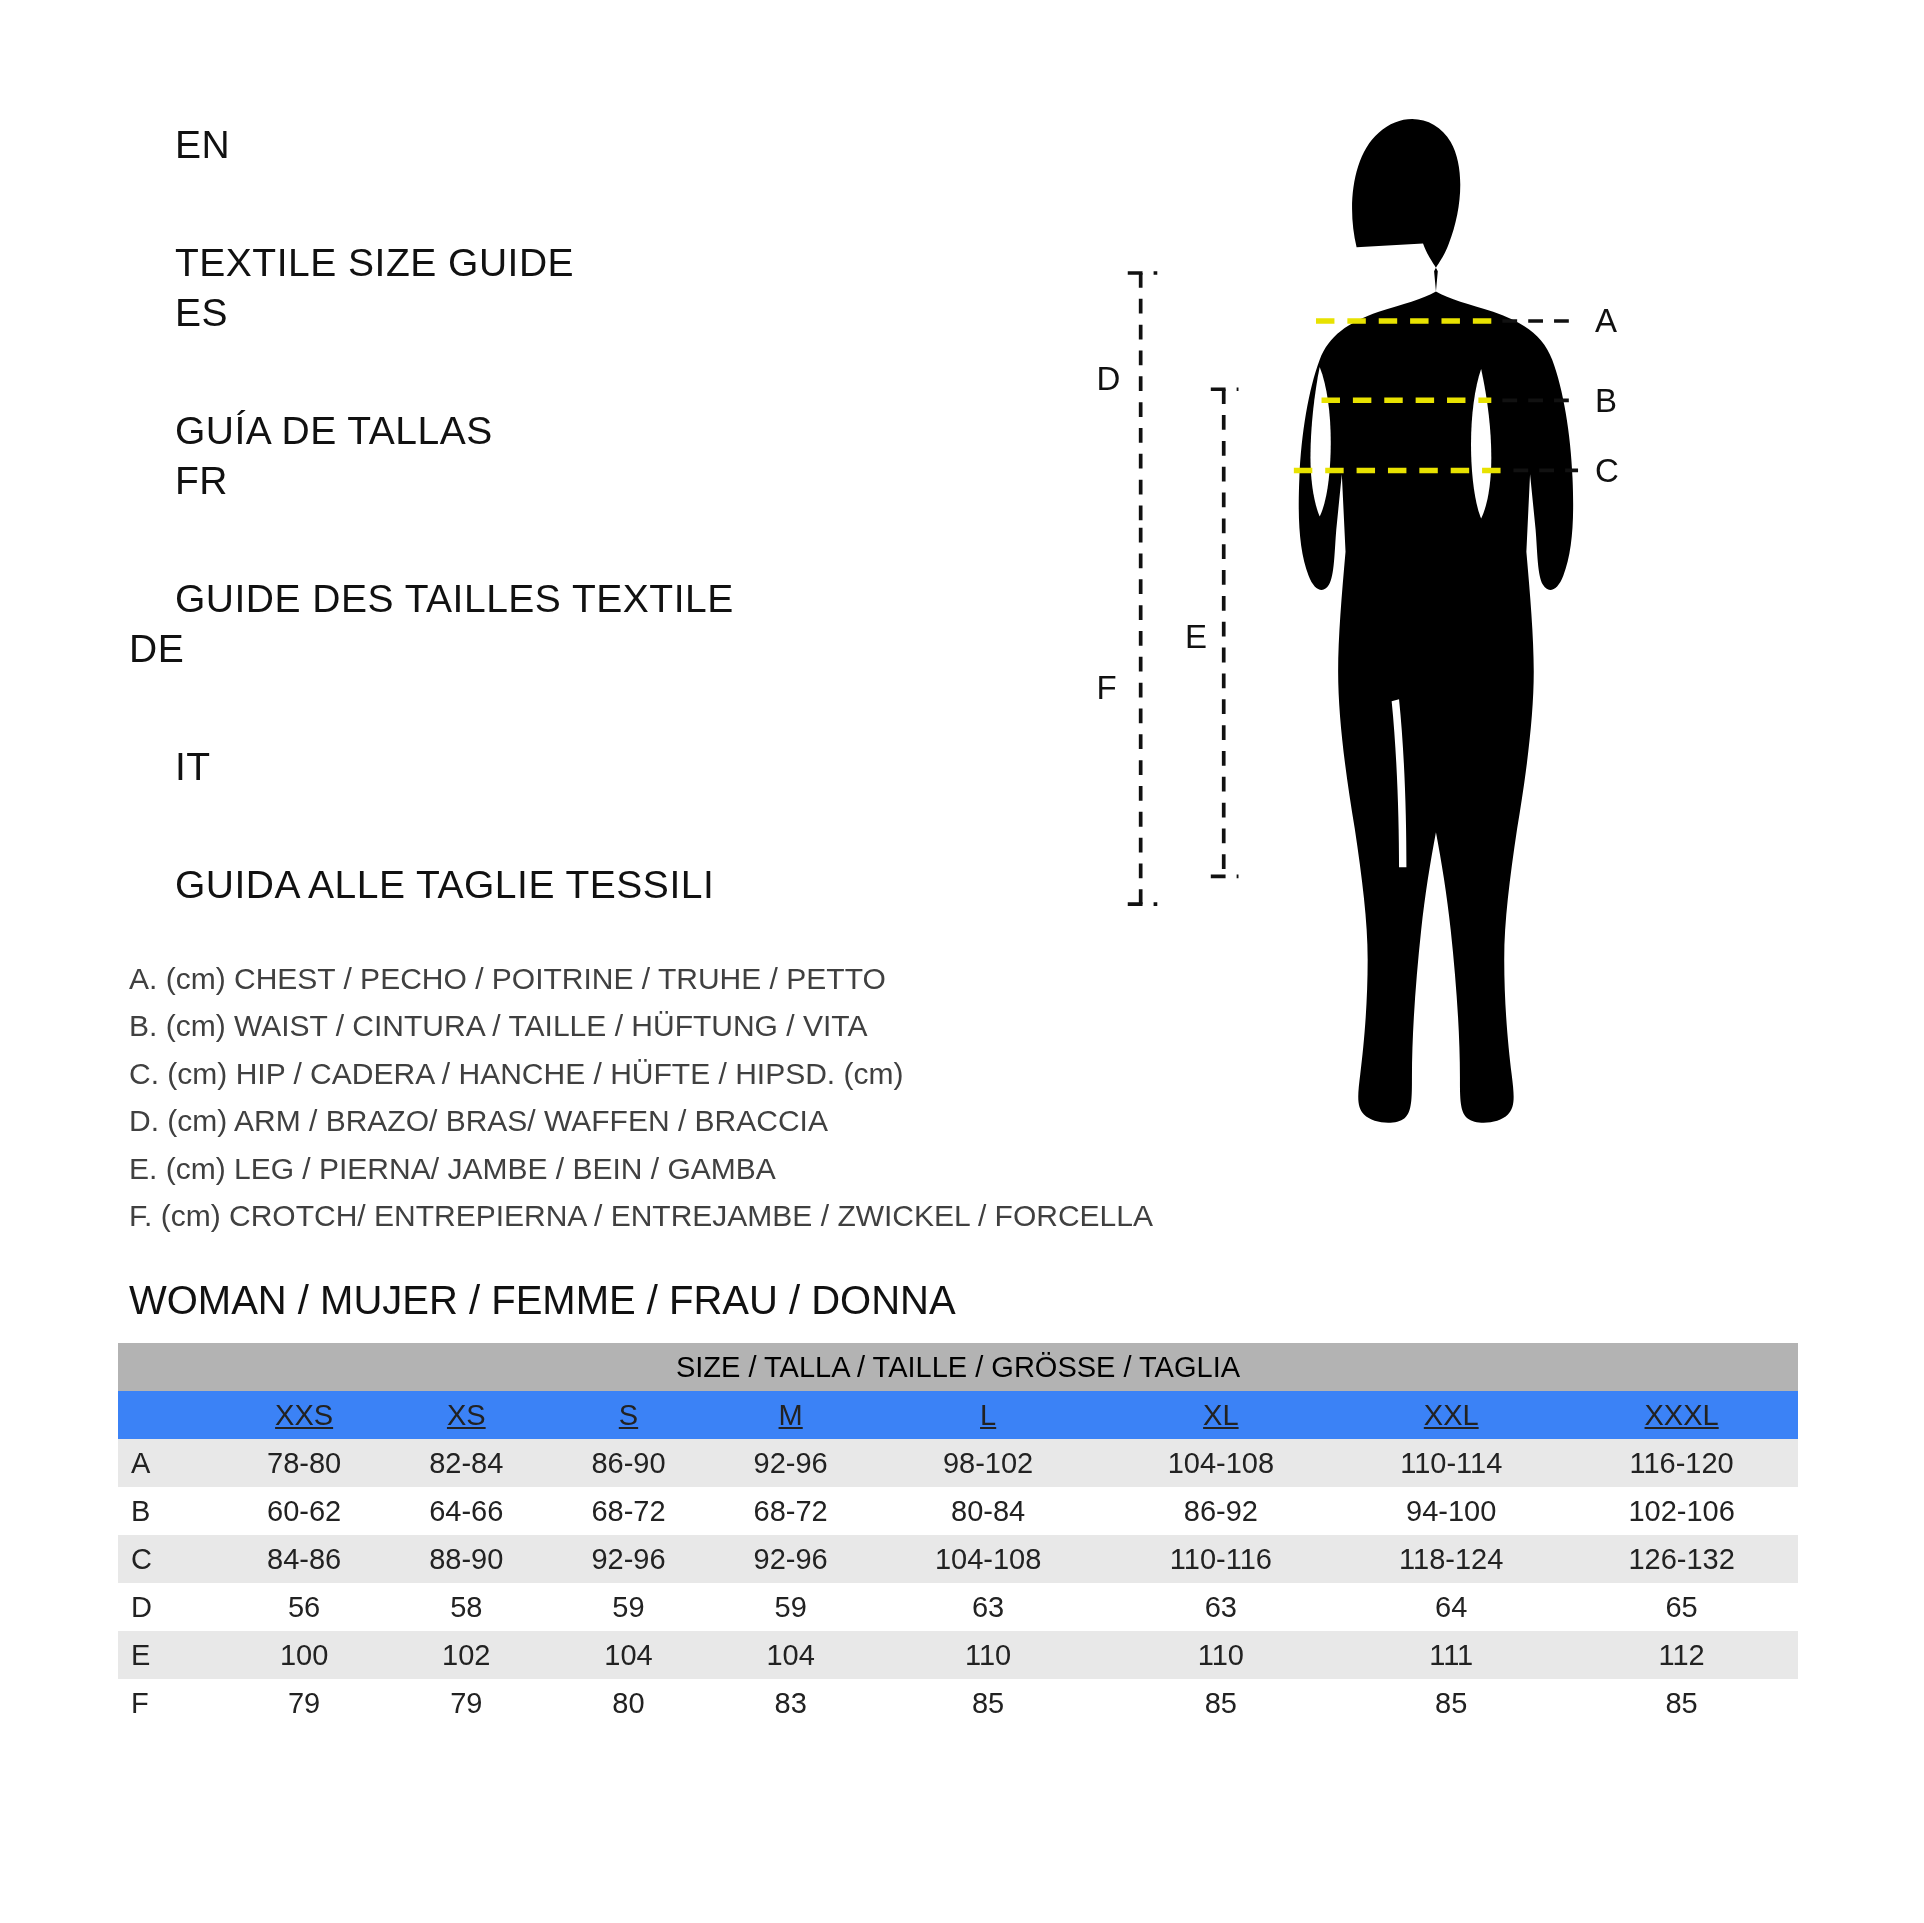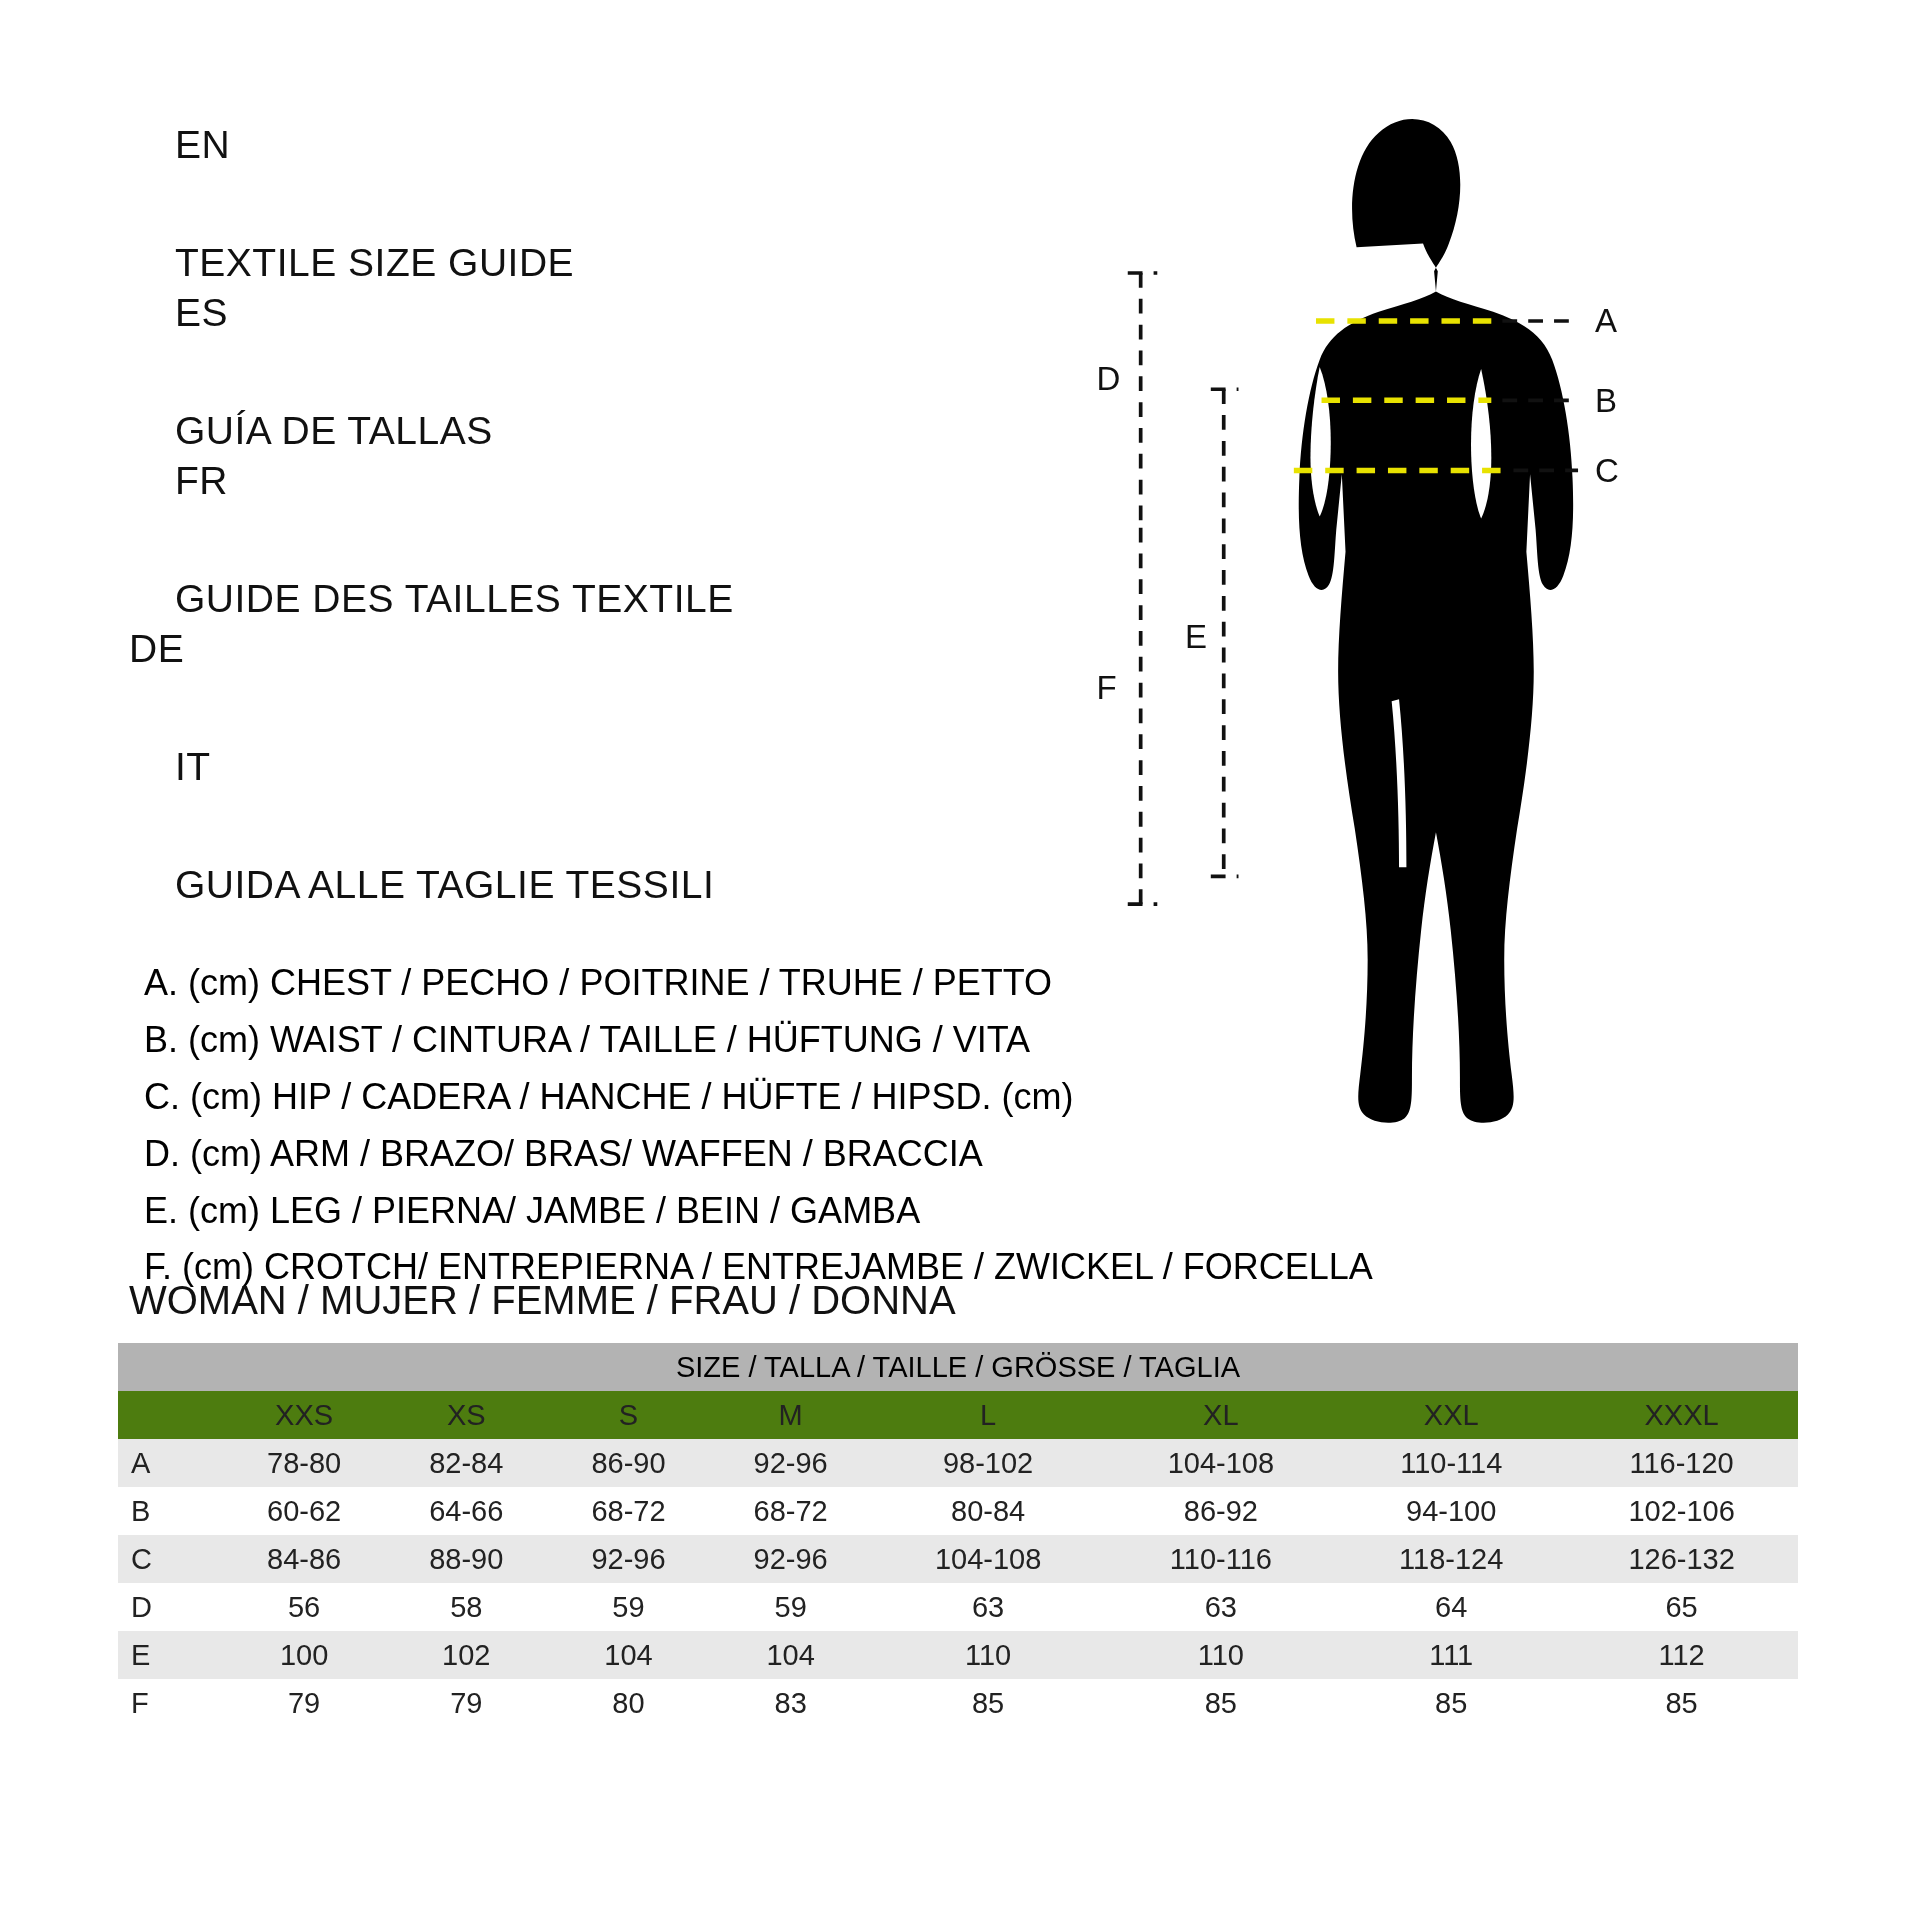--- a/index.html
+++ b/index.html
@@ -39,25 +39,24 @@
   .title-text { flex: 1 1 auto; margin-left: 46px; }
 
   
   #legend-block {
     position: absolute;
     left: 129px;
     top: 955px;
     width: 1089px;
   }
   .legend-row {
-    font-size: 36px;
+    font-size: 30px;
     line-height: 1.58;
-    color: #000000;
+    color: #404040;
     white-space: nowrap;
-    margin-left: 15px;
   }
 
   
   #woman-caption {
     position: absolute;
     left: 129px;
     top: 1278px;
     font-size: 40px;
     color: #111111;
   }
@@ -85,21 +84,21 @@
     width: 92px;
   }
   .band-head td {
     background: #b3b3b3;
     text-align: left;
     padding-left: 13px;
     height: 52px;
     font-size: 29px;
     color: #000000;
   }
-  .band-sizes td { background: #4d7c0f; height: 52px; }
+  .band-sizes td { background: #3b82f6; height: 52px; text-decoration: underline; }
   .band-grey td { background: #e8e8e8; }
   .band-white td { background: #ffffff; }
 
   
   #figure-area {
     position: absolute;
     left: 1089px;
     top: 55px;
     width: 812px;
     height: 1200px;

